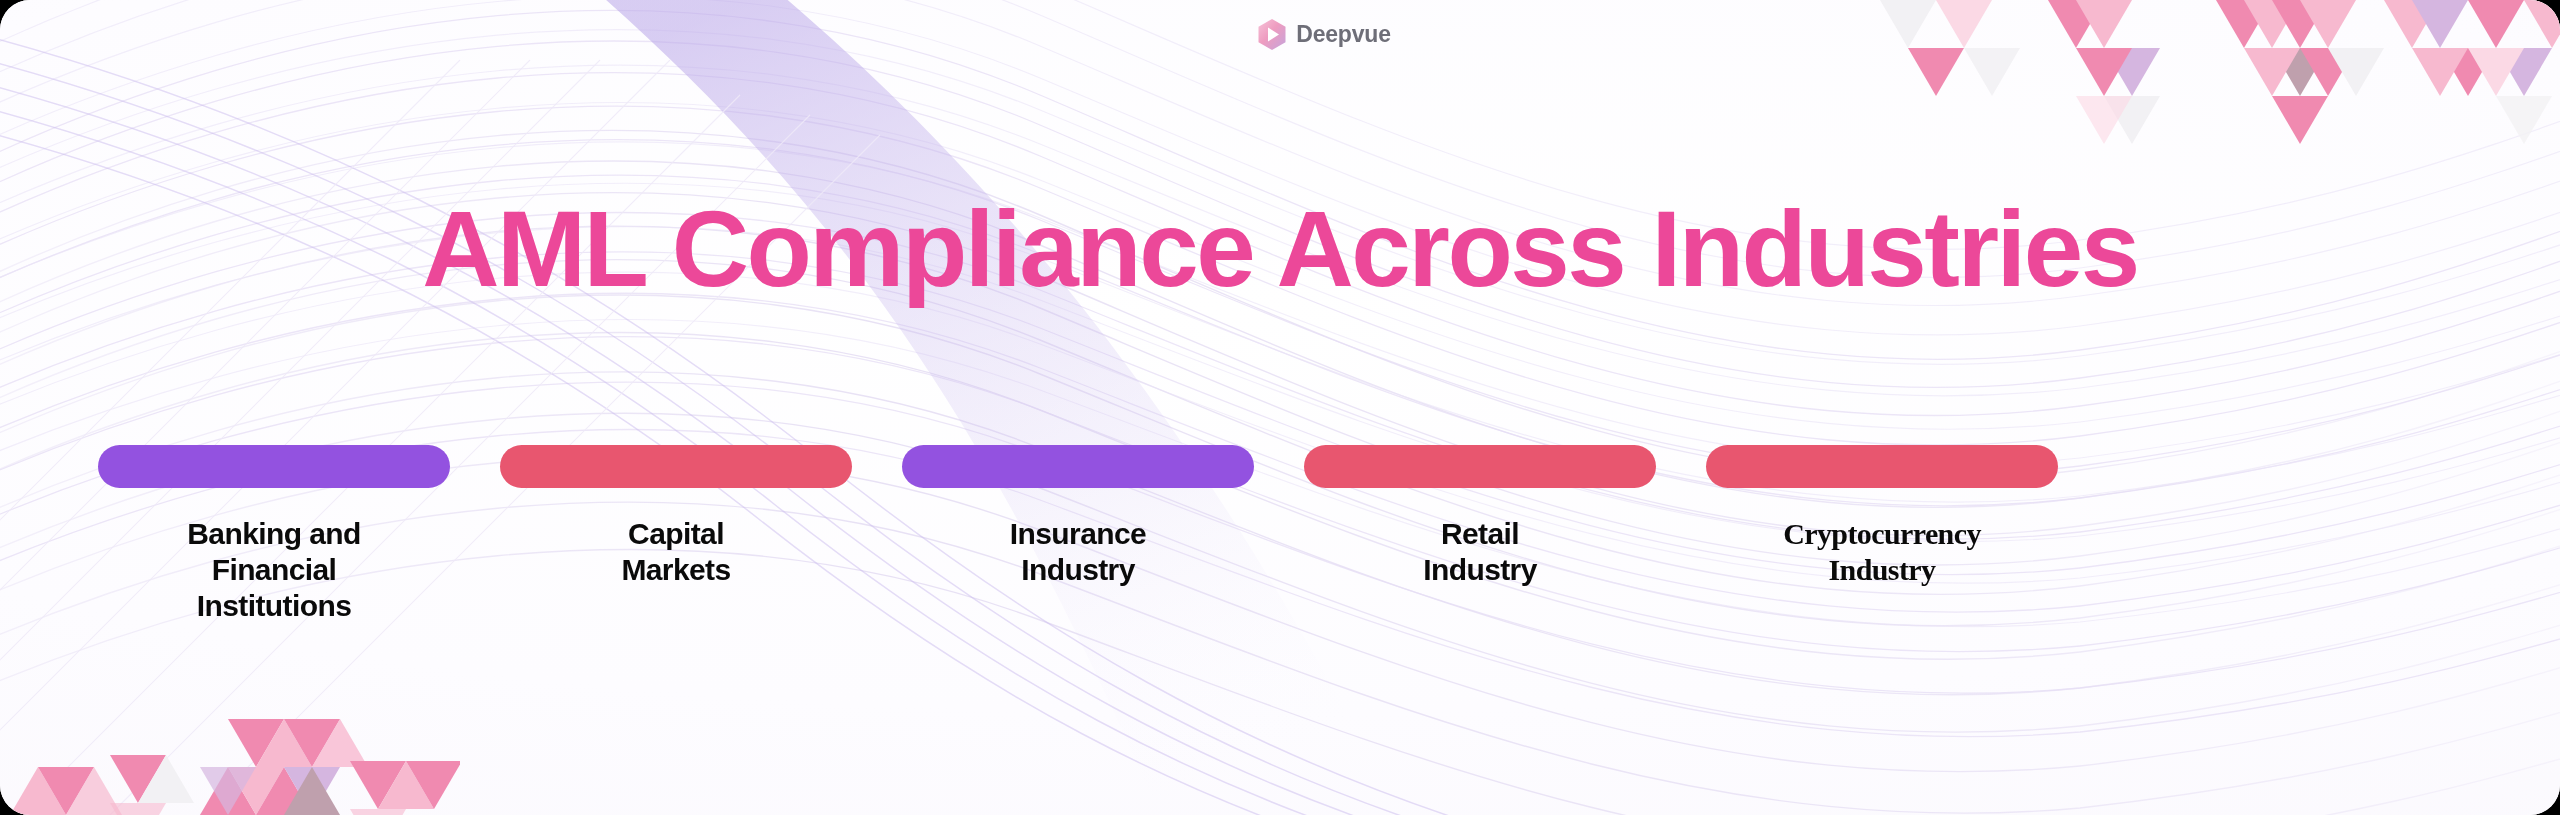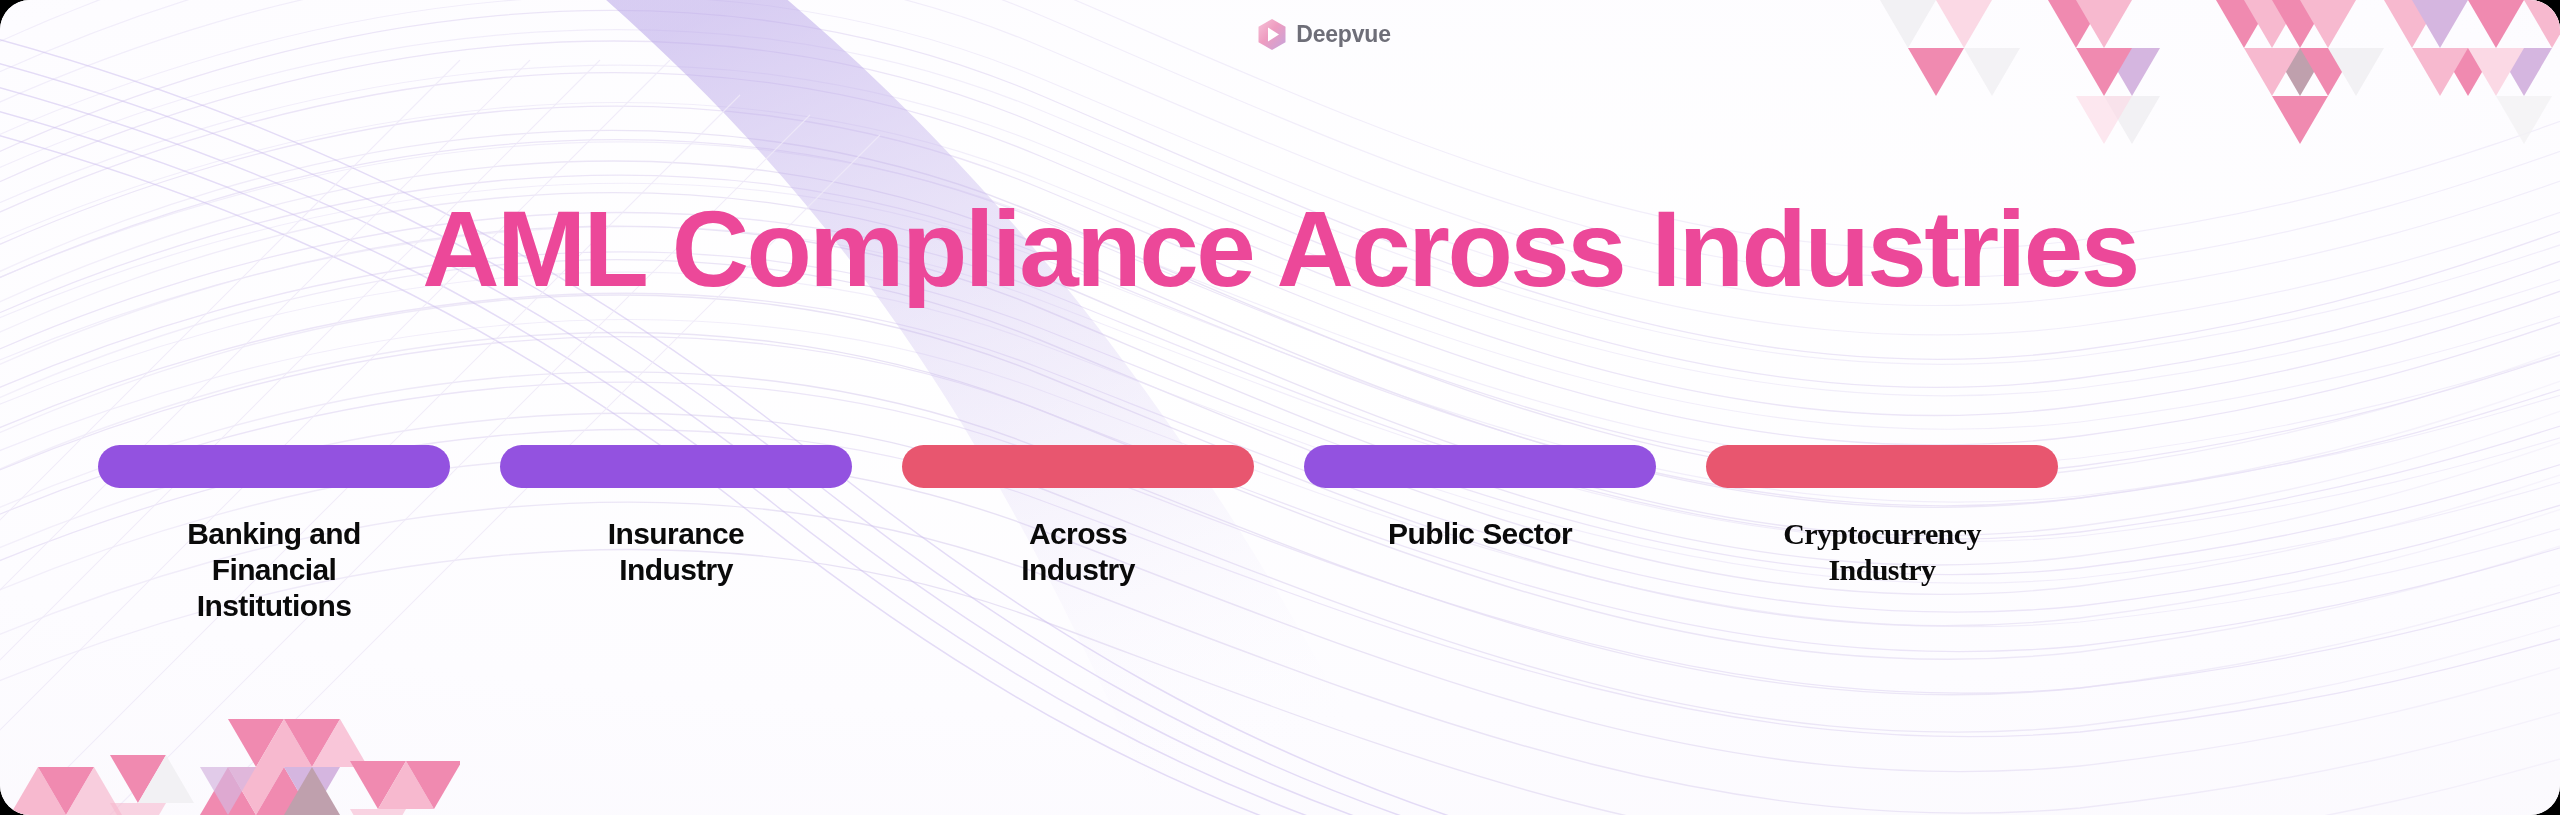--- a/index.html
+++ b/index.html
@@ -286,32 +286,33 @@
   <h1 id="title">AML Compliance Across Industries</h1>
 
   <div id="items">
       <div class="item">
         <div class="pill purple" style="background: rgb(147, 82, 224);"></div>
         <div class="item-label">Banking and
 Financial
 Institutions</div>
       </div>
       <div class="item">
+        <div class="pill pink" style="background: rgb(232, 86, 111);"></div>
+        <div class="item-label">Capital
+Markets</div>
+      </div>
+      <div class="item">
         <div class="pill purple" style="background: rgb(147, 82, 224);"></div>
         <div class="item-label">Insurance
 Industry</div>
       </div>
       <div class="item">
         <div class="pill pink" style="background: rgb(232, 86, 111);"></div>
-        <div class="item-label">Across
+        <div class="item-label">Retail
 Industry</div>
-      </div>
-      <div class="item">
-        <div class="pill purple" style="background: rgb(147, 82, 224);"></div>
-        <div class="item-label">Public Sector</div>
       </div>
       <div class="item">
         <div class="pill pink" style="background: rgb(232, 86, 111);"></div>
         <div class="item-label">Cryptocurrency
 Industry</div>
       </div>
     </div>
 
 </div>
 

